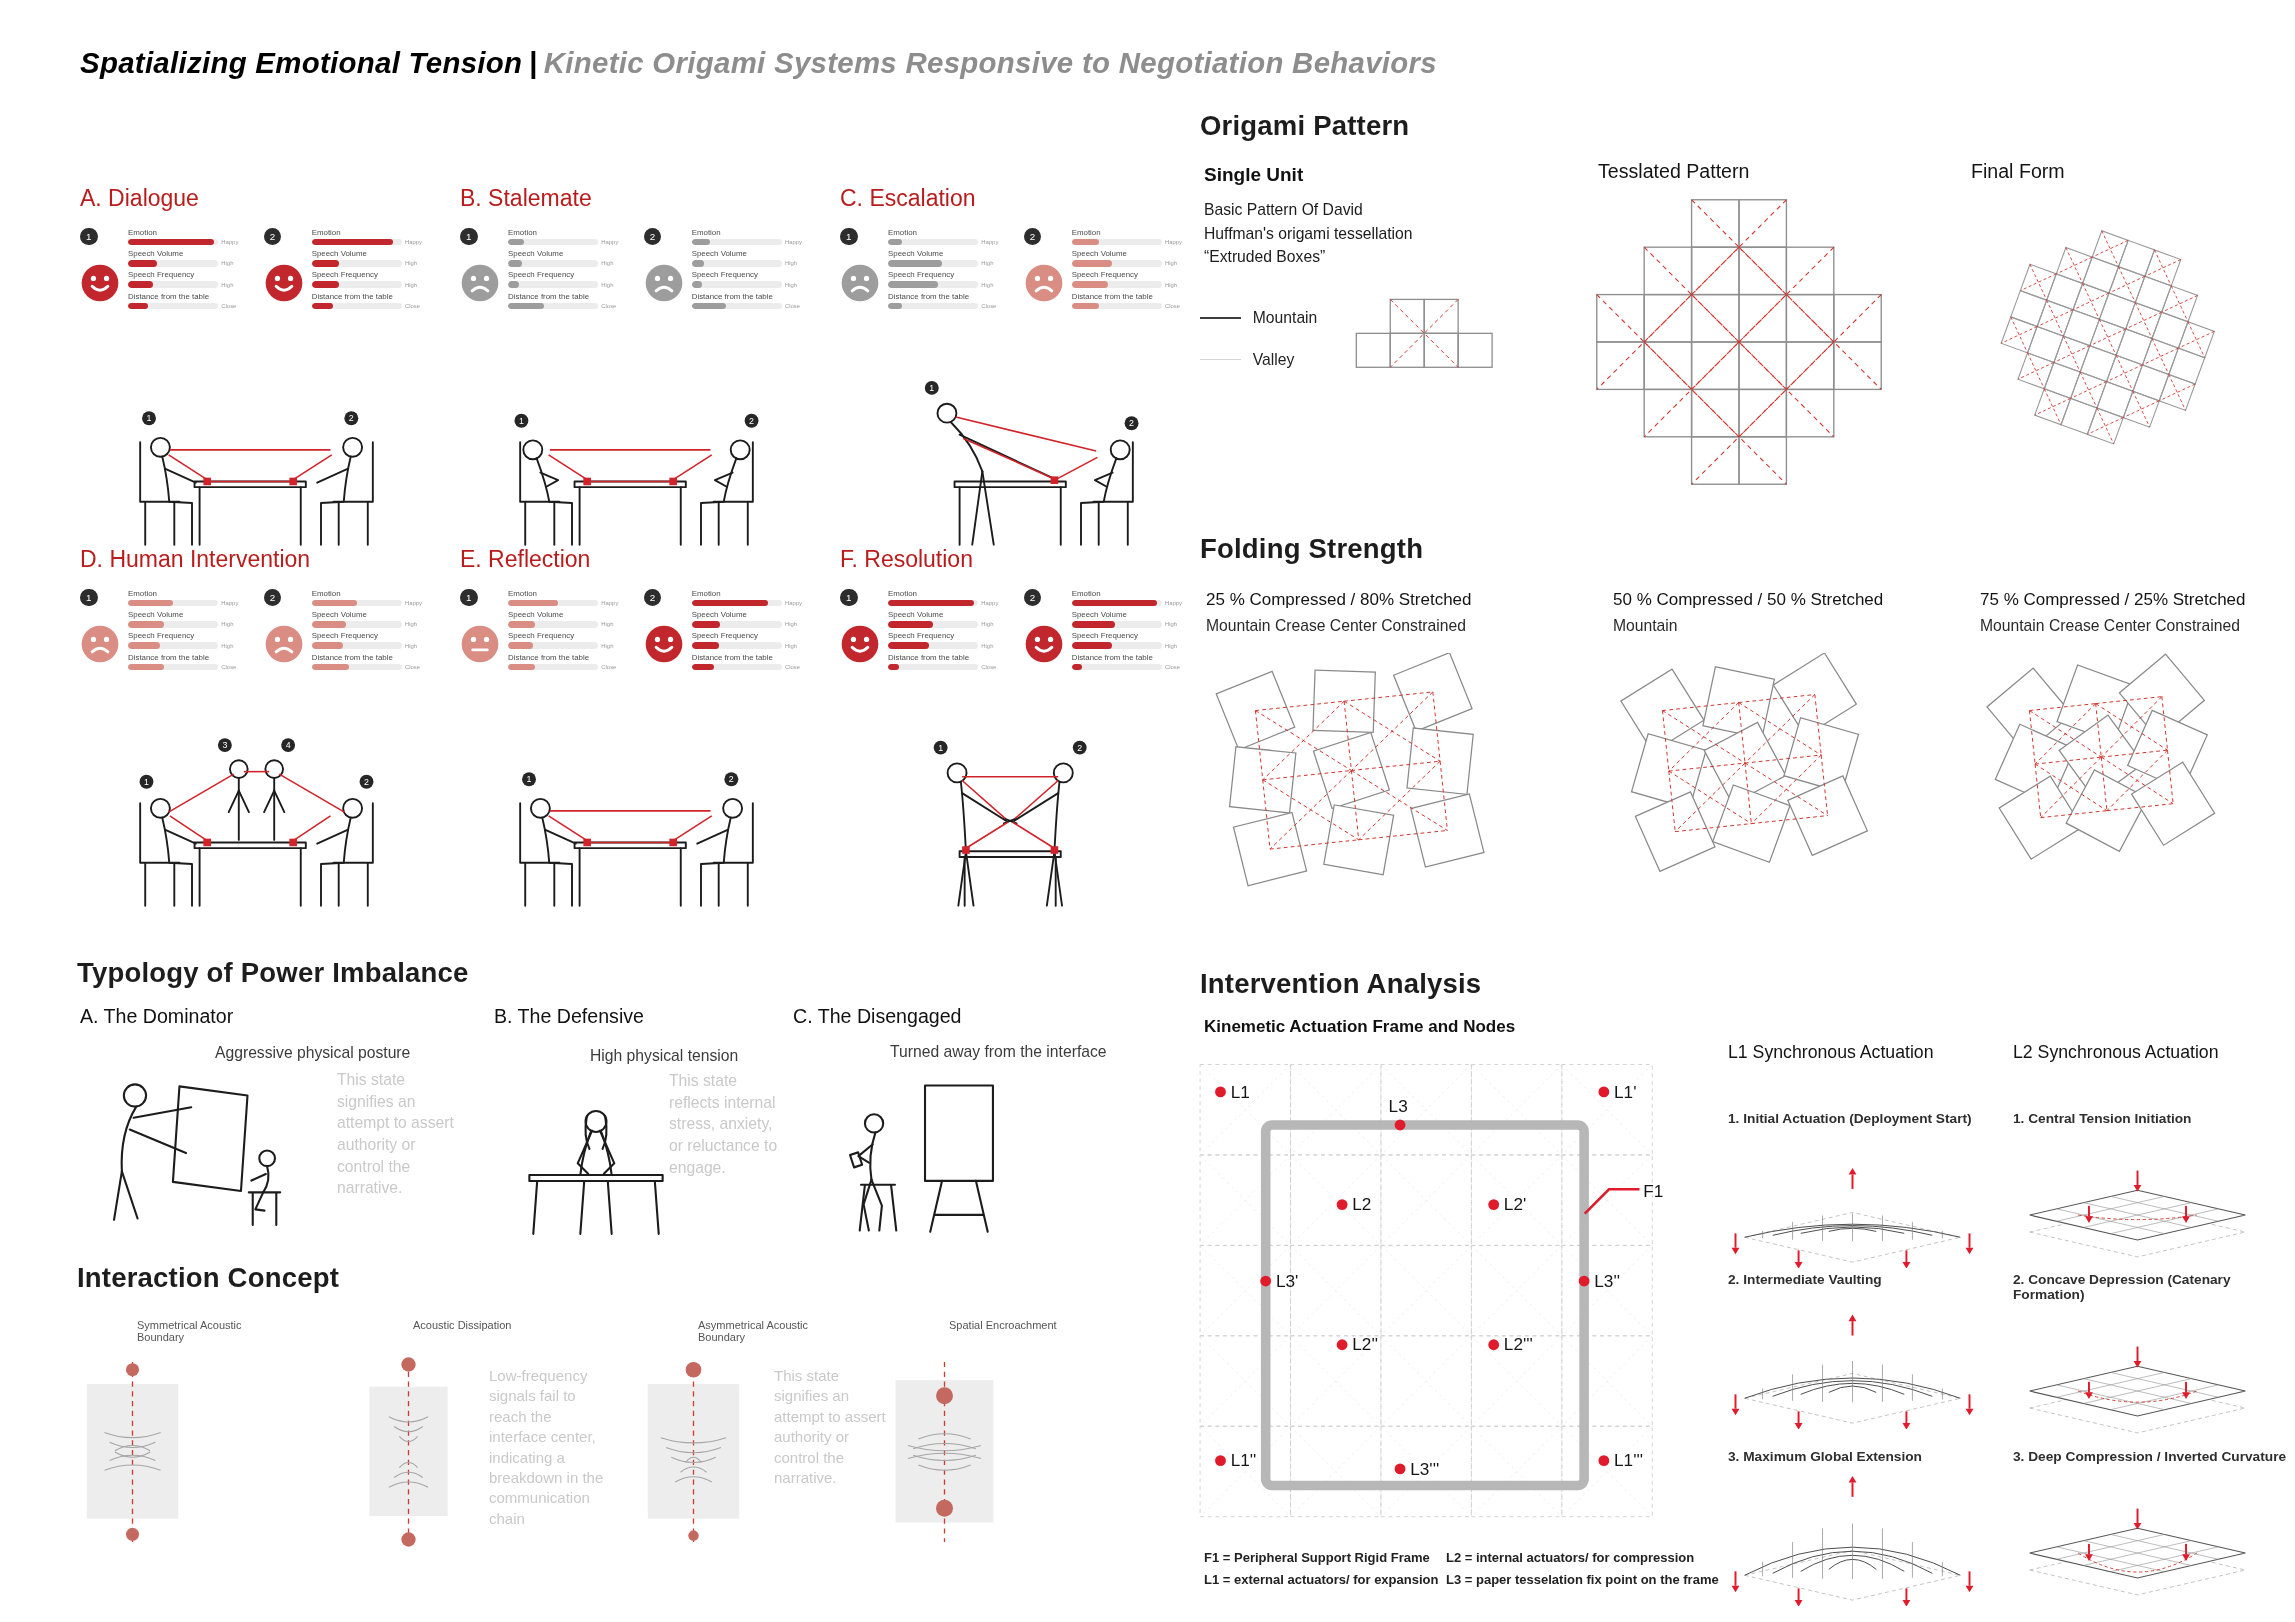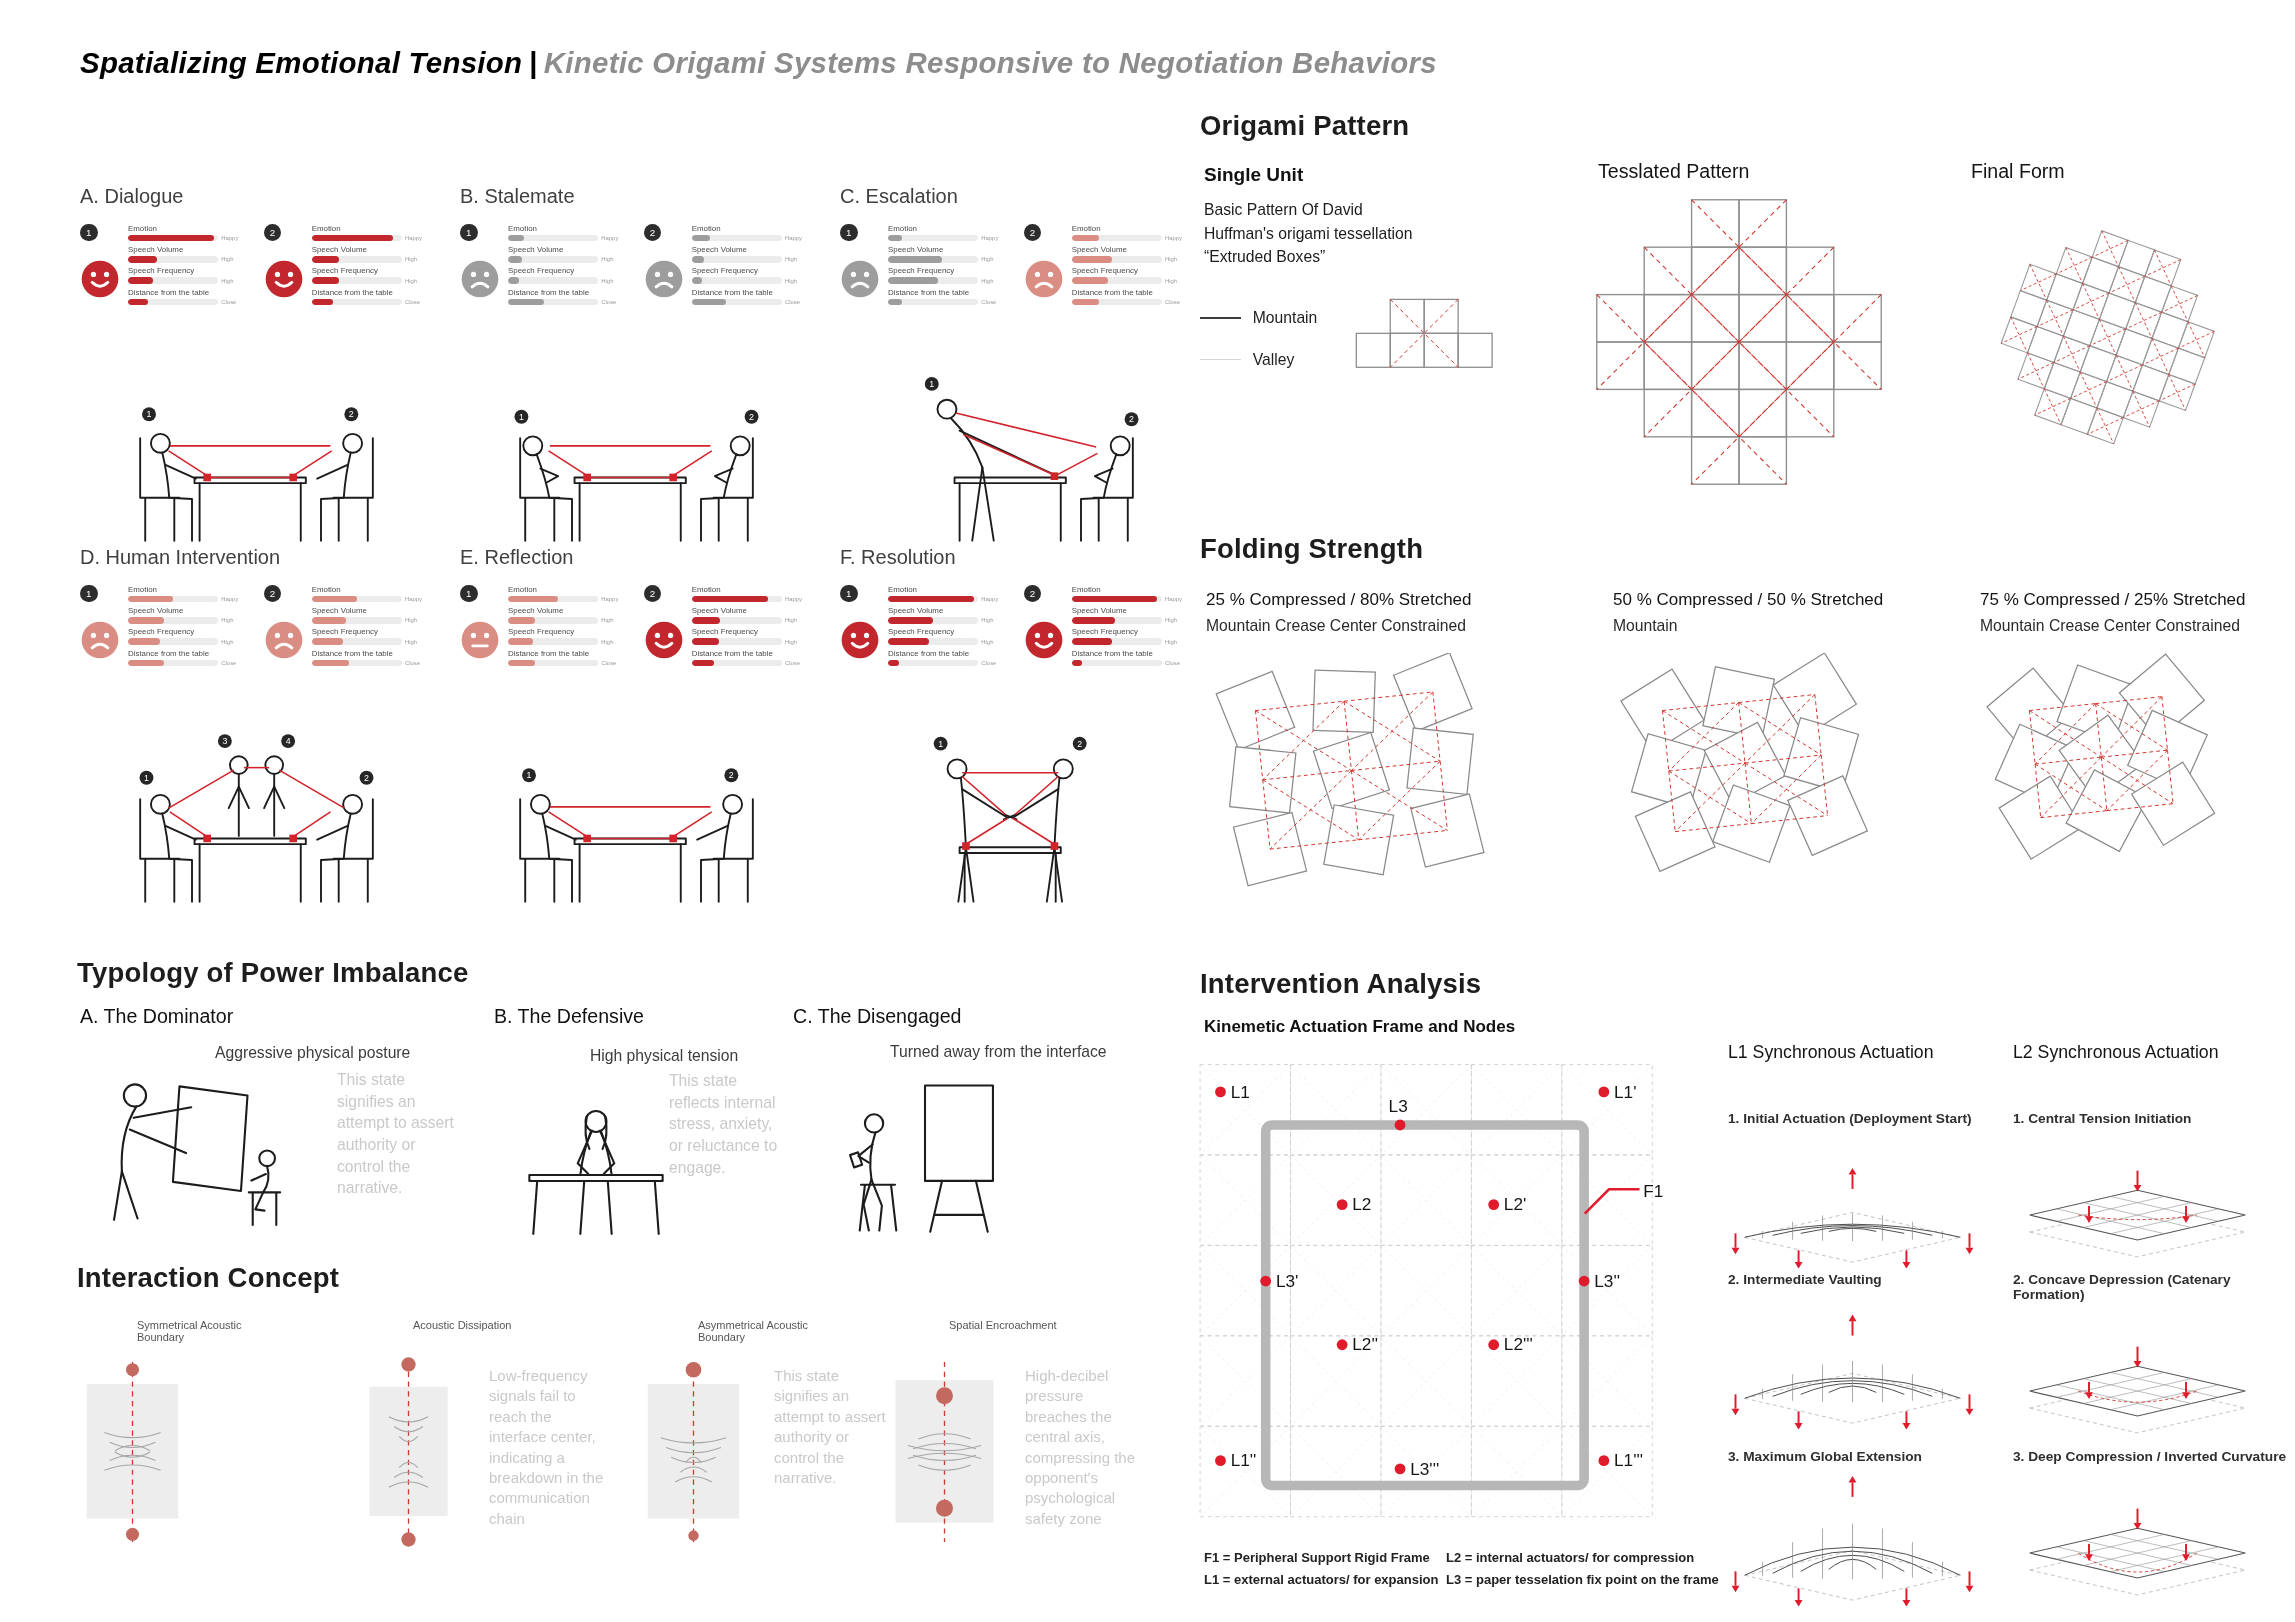--- a/index.html
+++ b/index.html
@@ -9,21 +9,21 @@
   
   .board-title{position:absolute;left:80px;top:46px;font-size:29.4px;font-style:italic;font-weight:700;letter-spacing:0.3px;white-space:nowrap}
   .t-primary{color:#000}.t-sep{color:#000;padding:0 6.5px}.t-secondary{color:#8d8d8d}
 
   .h-xl{font-size:27.5px;font-weight:600;color:#1d1d1d;letter-spacing:0.2px}
 
   
   #neg-heading{position:absolute;left:80px;top:110px}
   .panel-grid{position:absolute;left:80px;top:185px;display:grid;grid-template-columns:380px 380px 380px;grid-auto-rows:361px}
   .panel{position:relative;width:366px}
-  .panel-title{font-size:20px;font-weight:400;color:#404040;margin-bottom:14.4px}
+  .panel-title{font-size:23px;font-weight:400;color:#b91c1c;margin-bottom:14.4px}
   .dash-row{display:flex;gap:15.7px}
   .dash-card{position:relative;width:168px;height:116px}
   .badge{position:absolute;left:0;top:1.3px;width:17.7px;height:17.7px;border-radius:50%;background:#2d2d2d;color:#fff;font-size:9.8px;display:flex;align-items:center;justify-content:center}
   .face{position:absolute;left:1.3px;top:38px;width:38px;height:38px}
   .sliders{position:absolute;left:48px;top:1.3px;width:119px}
   .srow{margin-bottom:3.9px}
   .slabel{font-size:7.9px;color:#4c4c4c;margin-bottom:2px;white-space:nowrap}
   .trackwrap{display:flex;align-items:center;gap:3.3px}
   .track{width:90px;height:6.5px;background:#ececec;border-radius:3.9px;overflow:hidden}
   .fill{height:100%;border-radius:3.9px}
@@ -976,21 +976,20 @@
             <line x1="85" y1="12" x2="85" y2="288" stroke="#cf3a30" stroke-width="2" stroke-dasharray="8 7"></line>
             <path d="M29,140 Q85,156 141,140" fill="none" stroke="#a6a6a6" stroke-width="1.6"></path>
             <path d="M37,155 Q85,171 133,155" fill="none" stroke="#a6a6a6" stroke-width="1.6"></path>
             <path d="M45,170 Q85,186 125,170" fill="none" stroke="#a6a6a6" stroke-width="1.6"></path>
             <path d="M29,160 Q85,144 141,160" fill="none" stroke="#a6a6a6" stroke-width="1.6"></path>
             <path d="M37,145 Q85,129 133,145" fill="none" stroke="#a6a6a6" stroke-width="1.6"></path>
             <path d="M45,130 Q85,114 125,130" fill="none" stroke="#a6a6a6" stroke-width="1.6"></path>
             <circle cx="85" cy="64" r="13" fill="#c4695f"></circle>
             <circle cx="85" cy="236" r="13" fill="#c4695f"></circle>
           </svg></div>
-    <p class="ic-body">High-decibel pressure breaches the central axis, compressing the opponent's psychological safety zone</p>
   </div>
     </div>
 
   <h2 id="origami-heading" class="h-xl">Origami Pattern</h2>
   <h3 id="single-unit-title">Single Unit</h3>
   <p id="single-unit-desc">Basic Pattern Of David Huffman's origami tessellation “Extruded Boxes”</p>
   <div class="legend">
     <div class="legend-row">
       <span class="legend-line"></span>
       <span class="legend-label">Mountain</span>

